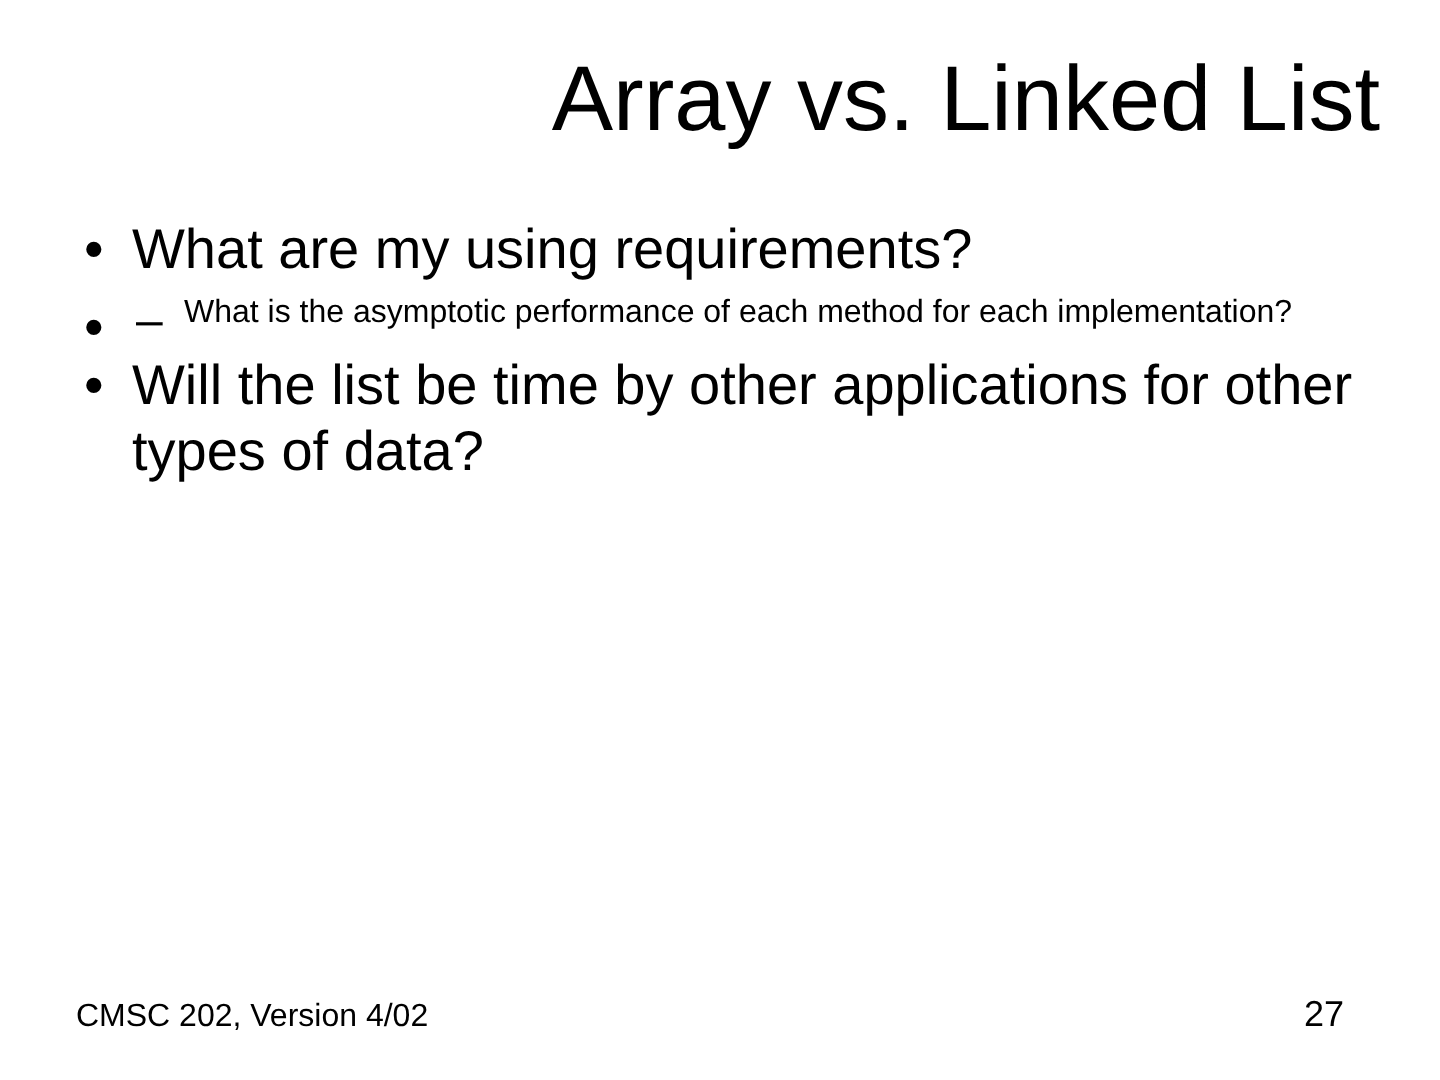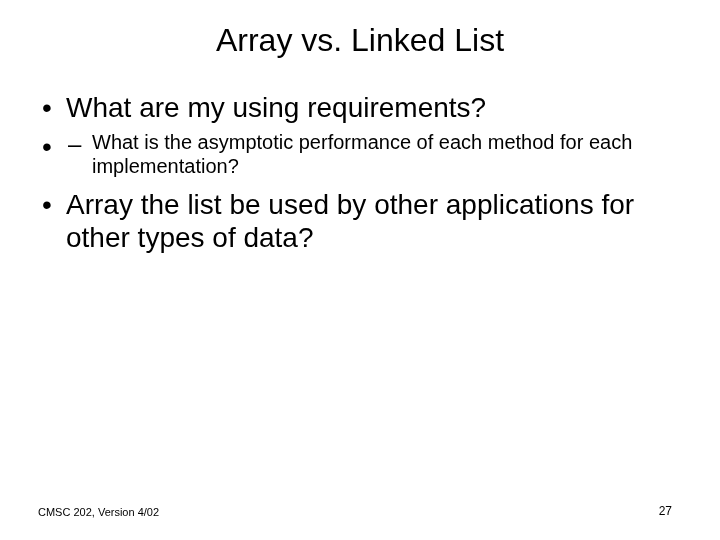--- a/index.html
+++ b/index.html
@@ -12,22 +12,22 @@
       position: relative;
       overflow: hidden;
     }
     .slide {
       width: 100%;
       height: 100%;
       padding: 18px 30px 20px 30px;
       position: relative;
     }
     .title {
-      font-size: 32px;
-      text-align: center;
+      font-size: 46px;
+      text-align: right;
       font-weight: normal;
       margin-bottom: 32px;
       margin-top: 4px;
     }
     .content {
       padding-left: 8px;
     }
     ul.level1 {
       list-style: none;
       padding-left: 0;
@@ -48,60 +48,60 @@
     }
     ul.level2 {
       list-style: none;
       padding-left: 0;
       margin-top: 6px;
       margin-bottom: 10px;
     }
     ul.level2 > li {
       position: relative;
       padding-left: 26px;
-      font-size: 20px;
+      font-size: 16px;
       line-height: 1.2;
     }
     ul.level2 > li::before {
       content: "–";
       position: absolute;
       left: 2px;
       top: 0;
       font-size: 24px;
     }
     .footer-left {
       position: absolute;
       left: 38px;
       bottom: 22px;
-      font-size: 11px;
+      font-size: 16px;
     }
     .footer-right {
       position: absolute;
       right: 48px;
       bottom: 22px;
-      font-size: 12px;
+      font-size: 18px;
     }
   </style>
 </head>
 <body>
 
 <div class="slide">
   <h1 class="title">Array vs. Linked List</h1>
   <div class="content">
     <ul class="level1">
       <li>
         <span>What are my using requirements?</span>
       </li>
       <li>
         <ul class="level2">
           <li>
             <span>What is the asymptotic performance of each method for each implementation?</span>
           </li>
         </ul>
       </li>
       <li>
-        <span>Array the list be used by other applications for other types of data?</span>
+        <span>Will the list be time by other applications for other types of data?</span>
       </li>
     </ul>
   </div>
   <div class="footer-left">CMSC 202, Version 4/02</div>
   <div class="footer-right">27</div>
 </div>
 
 </body></html>

